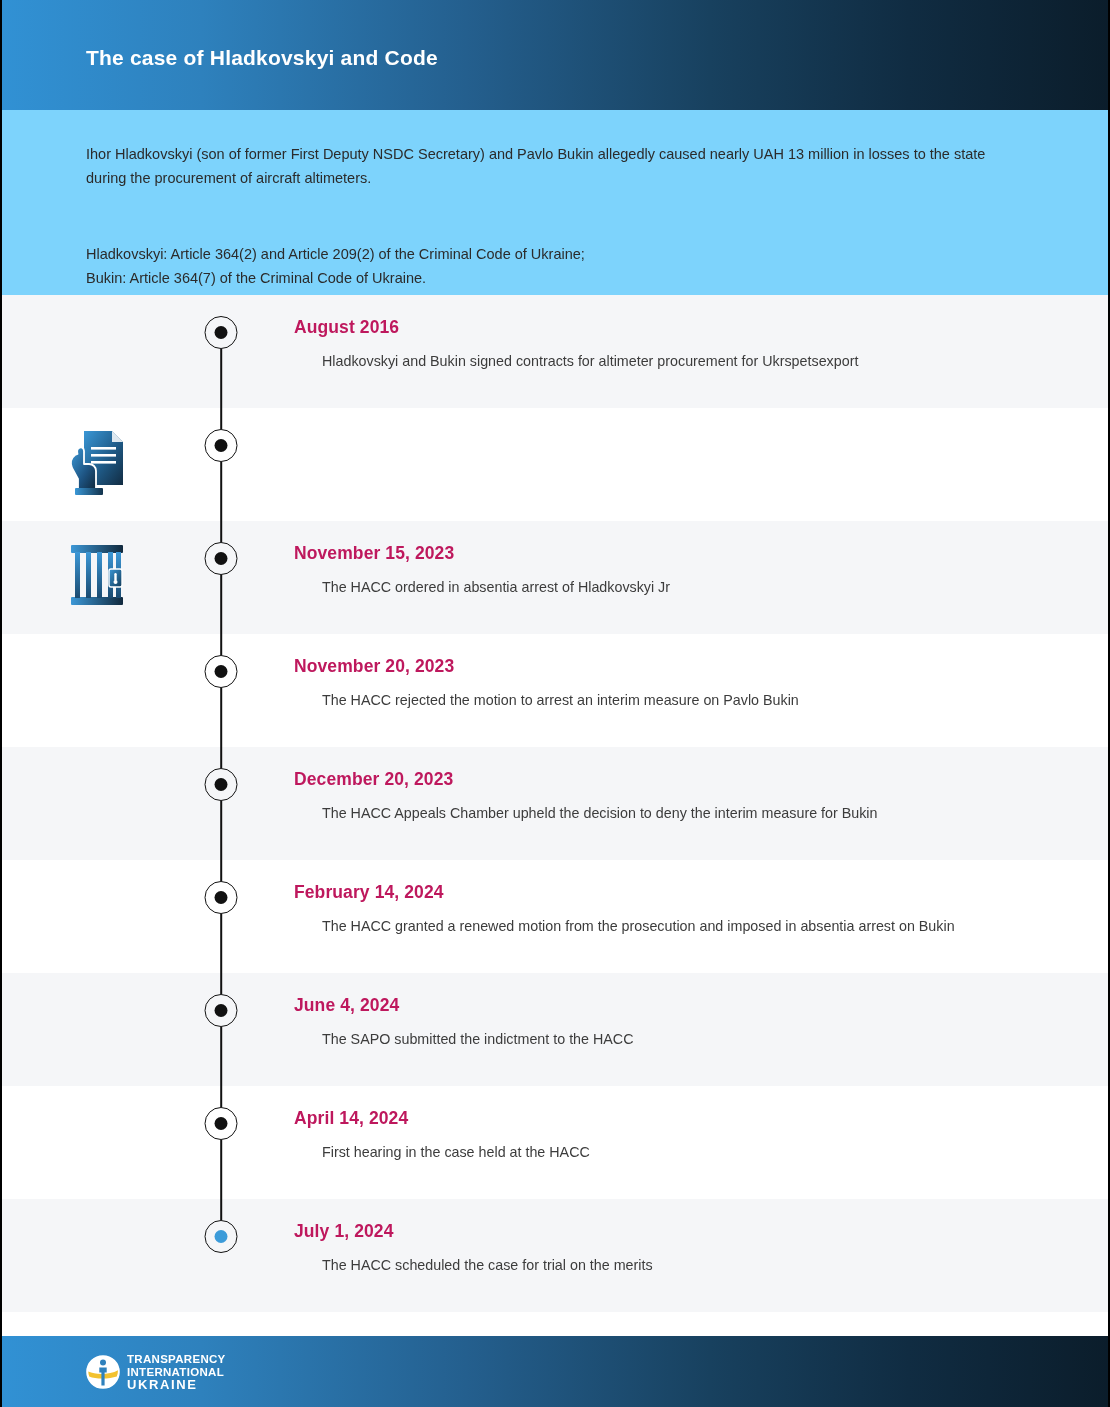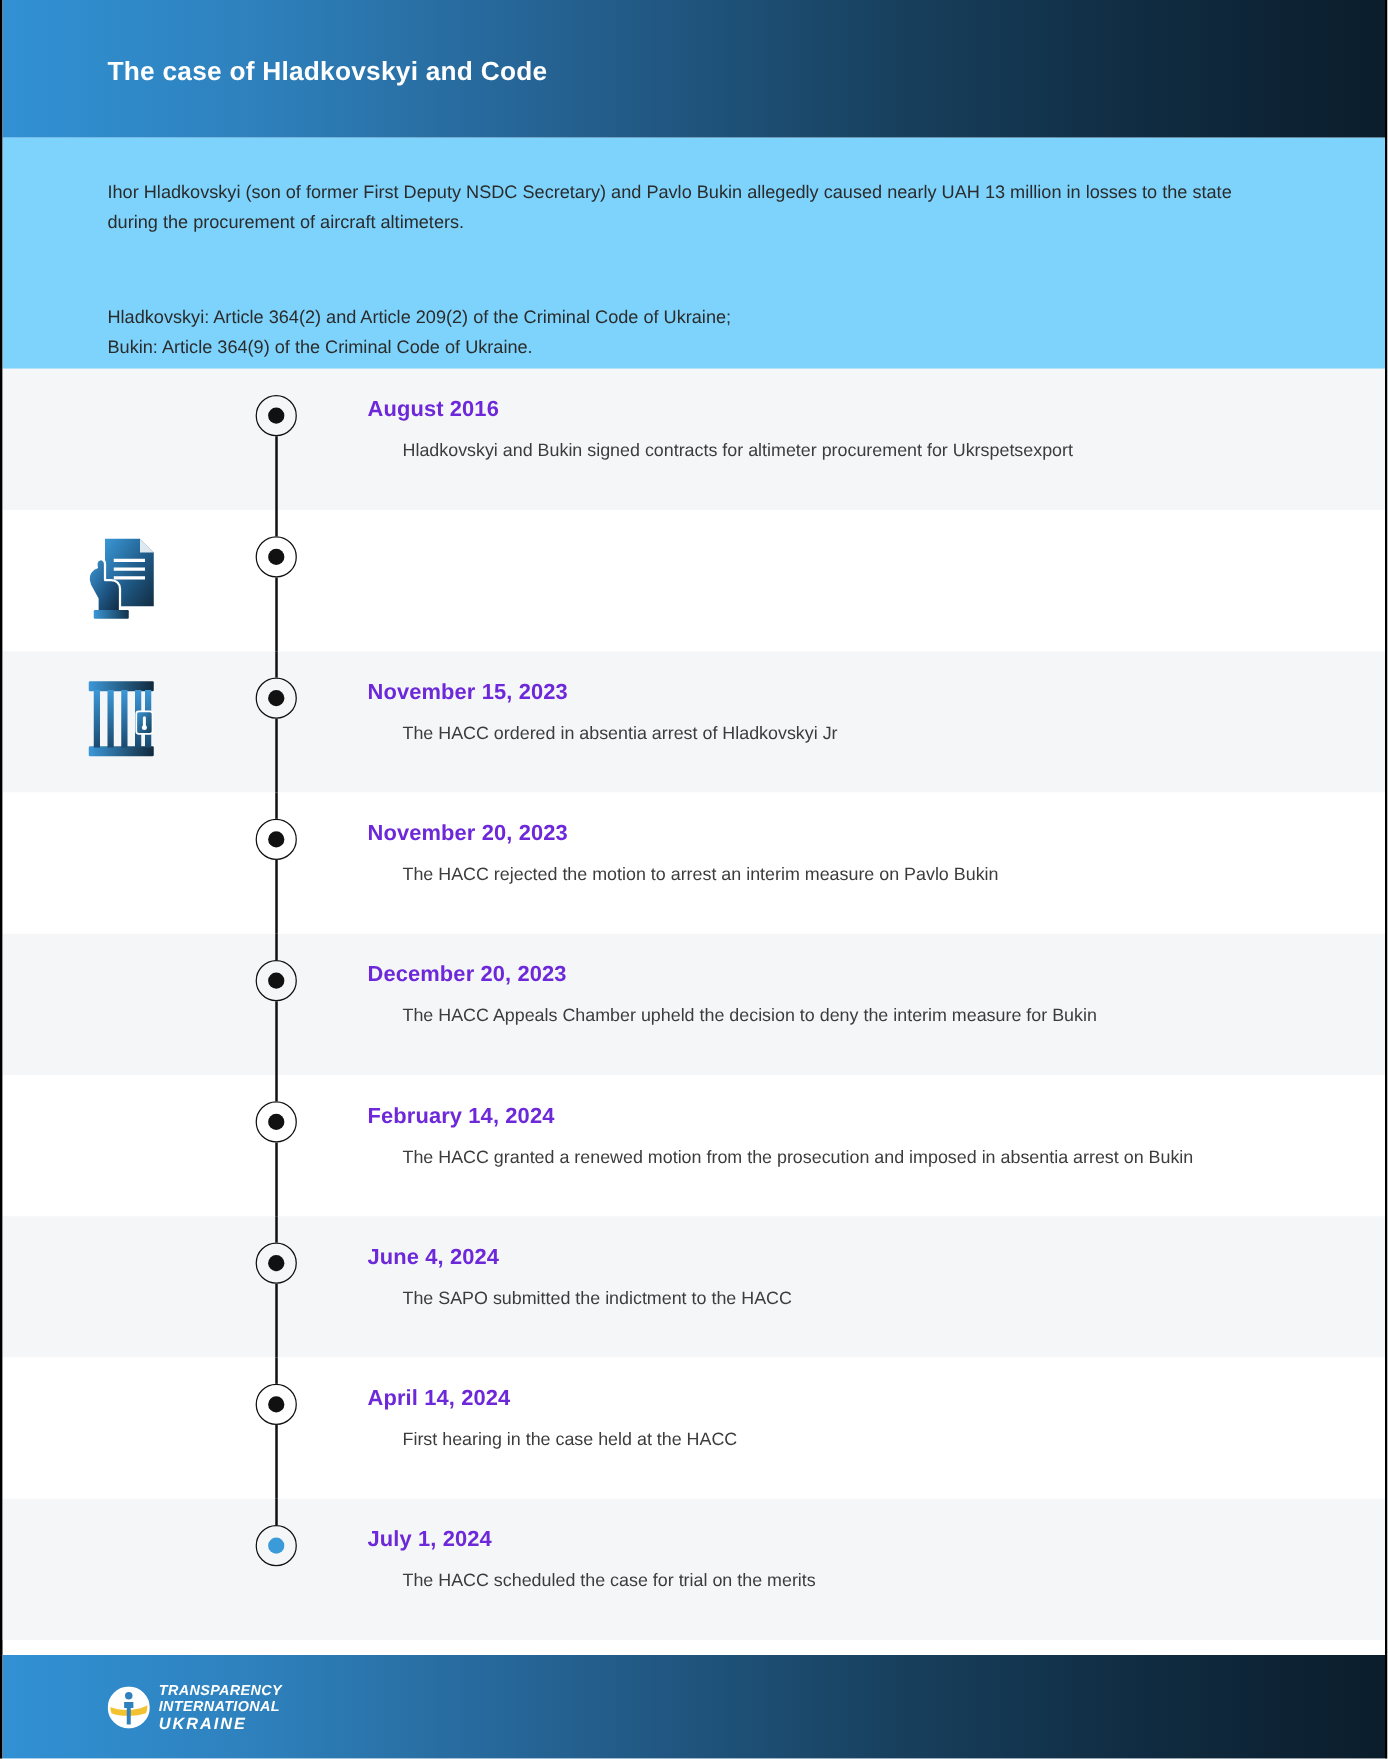--- a/index.html
+++ b/index.html
@@ -141,46 +141,45 @@
   .tl-row.first .tl-line { top: 37px; }
   .tl-row.last .tl-line { bottom: auto; height: 21px; }
 
   .tl-content {
     flex: 1 1 auto;
     padding: 22px 90px 20px 44px;
   }
   .tl-date {
     font-size: 17.5px;
     font-weight: bold;
-    color: #6d28d9;
+    color: #be185d;
     letter-spacing: 0.1px;
     margin-bottom: 11px;
   }
   .tl-desc {
     font-size: 14.3px;
     color: #3c3c3c;
     line-height: 24px;
     max-width: 705px;
     margin-left: 28px;
   }
 
   
   .icon-svg { display: block; }
 
   
   .footer {
     position: absolute;
     left: 0;
     bottom: 0;
     width: 100%;
-    height: 83px;
+    height: 71px;
     background: linear-gradient(90deg, #3191d4 0%, #2e81bd 18%, #245f8e 42%, #18415f 64%, #102c42 82%, #0b1d2b 100%);
     display: flex;
     align-items: center;
-    font-style: italic;
   }
   .footer-logo {
     display: flex;
     align-items: center;
     margin-left: 84px;
   }
   .logo-mark { margin-right: 7px; }
   .logo-text {
     display: flex;
     flex-direction: column;
@@ -197,21 +196,21 @@
 <div class="page">
 
   <div class="header">
     <div class="header-title">The case of Hladkovskyi and Code</div>
   </div>
 
   <div class="intro">
     <p class="lead">Ihor Hladkovskyi (son of former First Deputy NSDC Secretary) and Pavlo Bukin allegedly caused nearly UAH 13 million in losses to the state during the procurement of aircraft altimeters.</p>
     <p class="articles">
       <span class="line">Hladkovskyi: Article 364(2) and Article 209(2) of the Criminal Code of Ukraine;</span>
-      <span class="line">Bukin: Article 364(9) of the Criminal Code of Ukraine.</span>
+      <span class="line">Bukin: Article 364(7) of the Criminal Code of Ukraine.</span>
     </p>
   </div>
 
   <div class="timeline" id="timeline">
       <div class="tl-row shaded first">
     <div class="tl-icon-cell">
           <span class="icon-wrap"></span>
         </div>
     <div class="tl-marker-cell">
       <span class="tl-line"></span>

